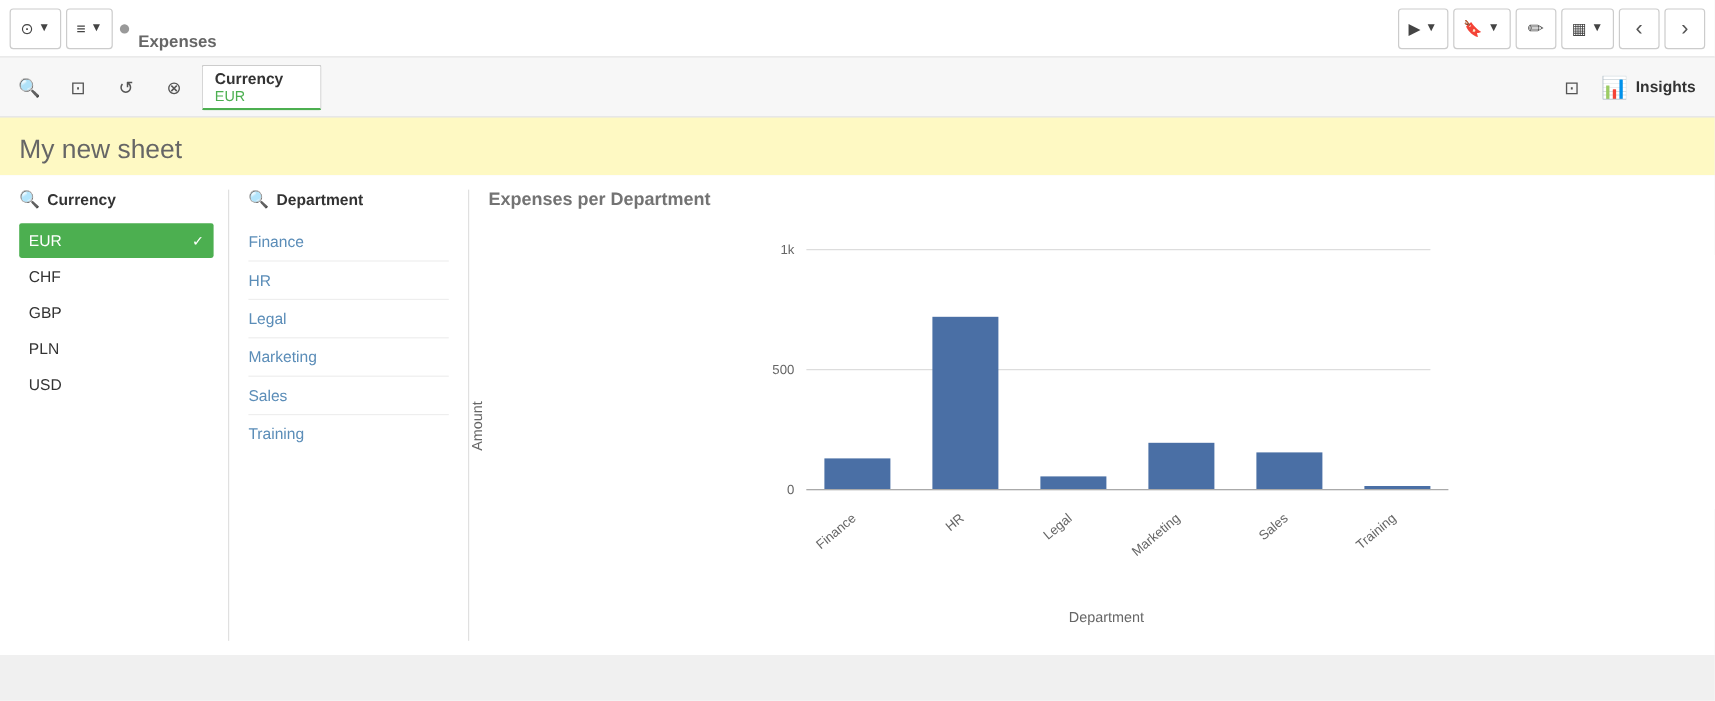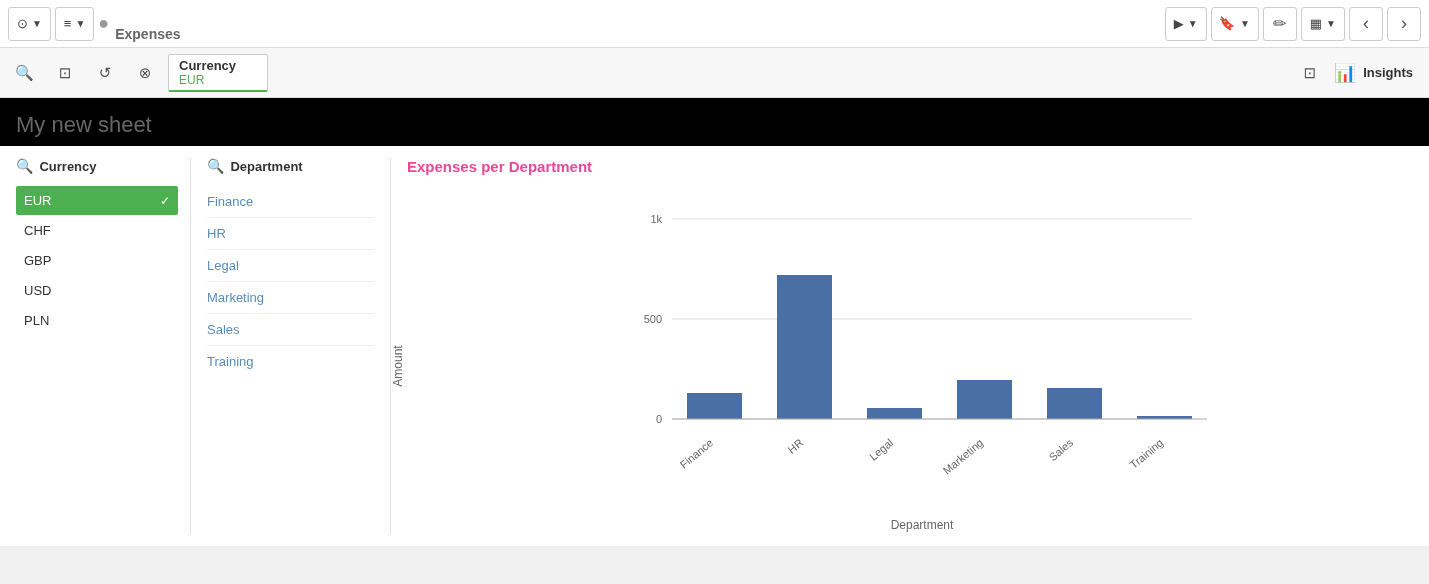--- a/index.html
+++ b/index.html
@@ -45,21 +45,21 @@
     }
     .filter-chip-label { font-weight: bold; font-size: 13px; color: #333; }
     .filter-chip-value { font-size: 12px; color: #4caf50; }
     .insights-btn {
       display: flex; align-items: center; gap: 6px;
       cursor: pointer; color: #333; font-size: 13px; padding: 0 8px;
     }
 
     
     .sheet-title-bar {
-      background: #000000; padding: 14px 16px 8px 16px;
+      background: #fef9c3; padding: 14px 16px 8px 16px;
     }
     .sheet-title {
       font-size: 22px; color: #666; font-weight: 300;
     }
 
     
     .main-content {
       display: flex; background: #fff; margin: 0; padding: 12px 16px;
       gap: 0; min-height: 400px;
     }
@@ -92,21 +92,21 @@
       padding: 8px 0; cursor: pointer; font-size: 13px; color: #5b8db8;
       border-bottom: 1px solid #eee;
     }
     .dept-item:last-child { border-bottom: none; }
 
     
     .chart-area {
       flex: 1; padding: 0 16px;
     }
     .chart-title {
-      font-size: 15px; font-weight: bold; color: #ec4899; margin-bottom: 24px;
+      font-size: 15px; font-weight: bold; color: #737373; margin-bottom: 13px;
     }
     .chart-x-label {
       text-align: center; font-size: 12px; color: #666; margin-top: 4px;
     }
     .chart-y-label {
       position: absolute; left: -30px; top: 50%; transform: translateY(-50%) rotate(-90deg);
       font-size: 12px; color: #666; white-space: nowrap;
     }
   </style>
 </head>
@@ -197,24 +197,24 @@
       <span>EUR</span>
       <span class="check-mark">✓</span>
     </div>
     <div class="list-item">
       <span>CHF</span>
     </div>
     <div class="list-item">
       <span>GBP</span>
     </div>
     <div class="list-item">
+      <span>PLN</span>
+    </div>
+    <div class="list-item">
       <span>USD</span>
-    </div>
-    <div class="list-item">
-      <span>PLN</span>
     </div>
   </div>
 
   <div class="dept-panel">
     <div class="list-panel-header" style="margin-bottom:8px;">
       <span style="font-size:14px; color:#777;">🔍</span>
       <span>Department</span>
     </div>
     <div class="dept-item">
       <span>Finance</span>

